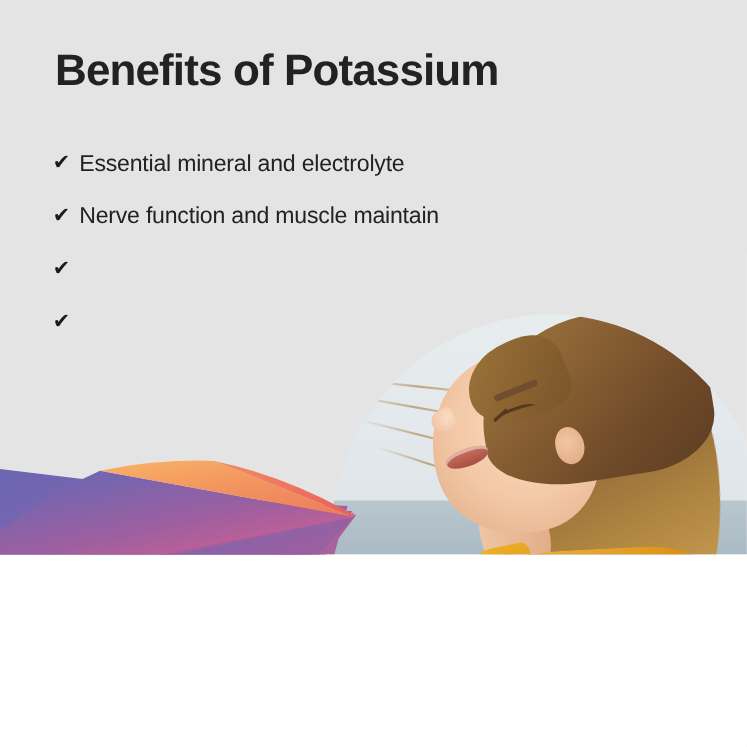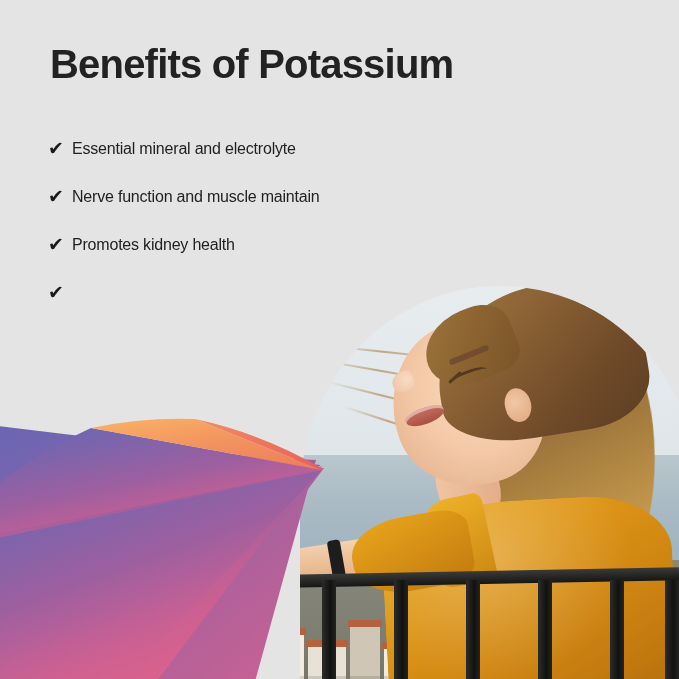--- a/index.html
+++ b/index.html
@@ -4,21 +4,21 @@
 <title>Benefits of Potassium</title>
 <style>
   html, body {
     margin: 0;
     padding: 0;
     background: #ffffff;
   }
   #poster {
     position: relative;
     width: 679px;
-    height: 679px;
+    height: 504px;
     overflow: hidden;
     background: #e5e4e4;
     font-family: "Liberation Sans", "DejaVu Sans", sans-serif;
     -webkit-font-smoothing: antialiased;
   }
 
   
   .photo-layer {
     position: absolute;
     left: 0;
@@ -322,21 +322,21 @@
   .check {
     flex: 0 0 auto;
     width: 24px;
     font-size: 19px;
     line-height: 30px;
     color: #1a1a1a;
     font-weight: bold;
     text-align: left;
   }
   .benefit-text {
-    font-size: 16px;
+    font-size: 21px;
     line-height: 30px;
     color: #222222;
     letter-spacing: -0.2px;
     white-space: pre-line;
   }
 </style>
 </head>
 <body>
 
 <div id="poster">
@@ -612,21 +612,20 @@
       <li class="benefit">
         <span class="check">✔</span>
         <span class="benefit-text">Essential mineral and electrolyte</span>
       </li>
       <li class="benefit">
         <span class="check">✔</span>
         <span class="benefit-text">Nerve function and muscle maintain</span>
       </li>
       <li class="benefit">
         <span class="check">✔</span>
-        <span class="benefit-text">Promotes kidney health</span>
       </li>
       <li class="benefit">
         <span class="check">✔</span>
       </li>
     </ul>
   </div>
 
 </div>
 
 </body></html>

